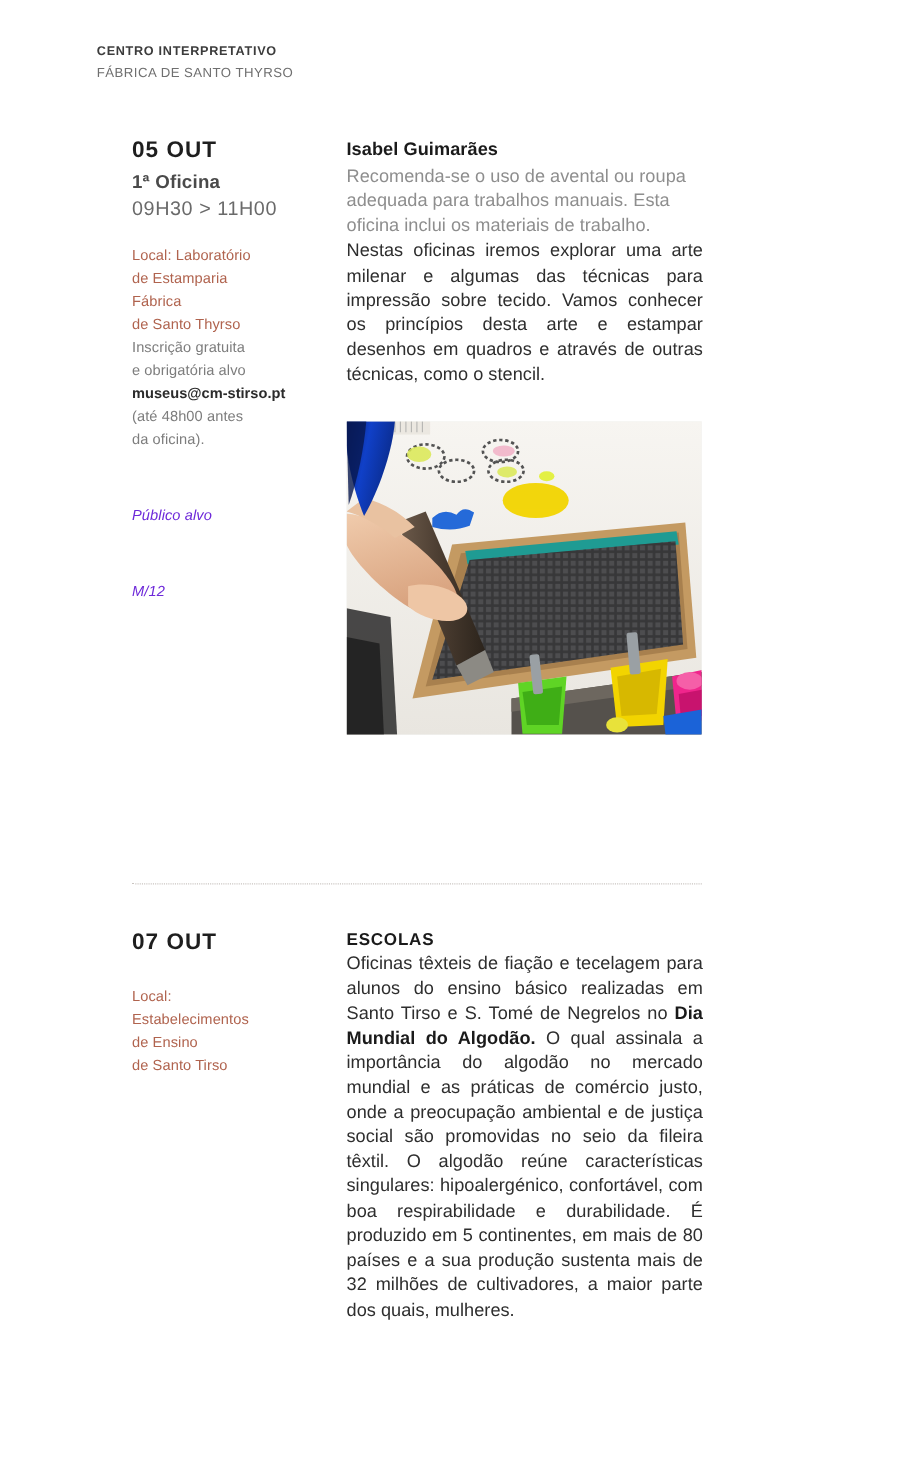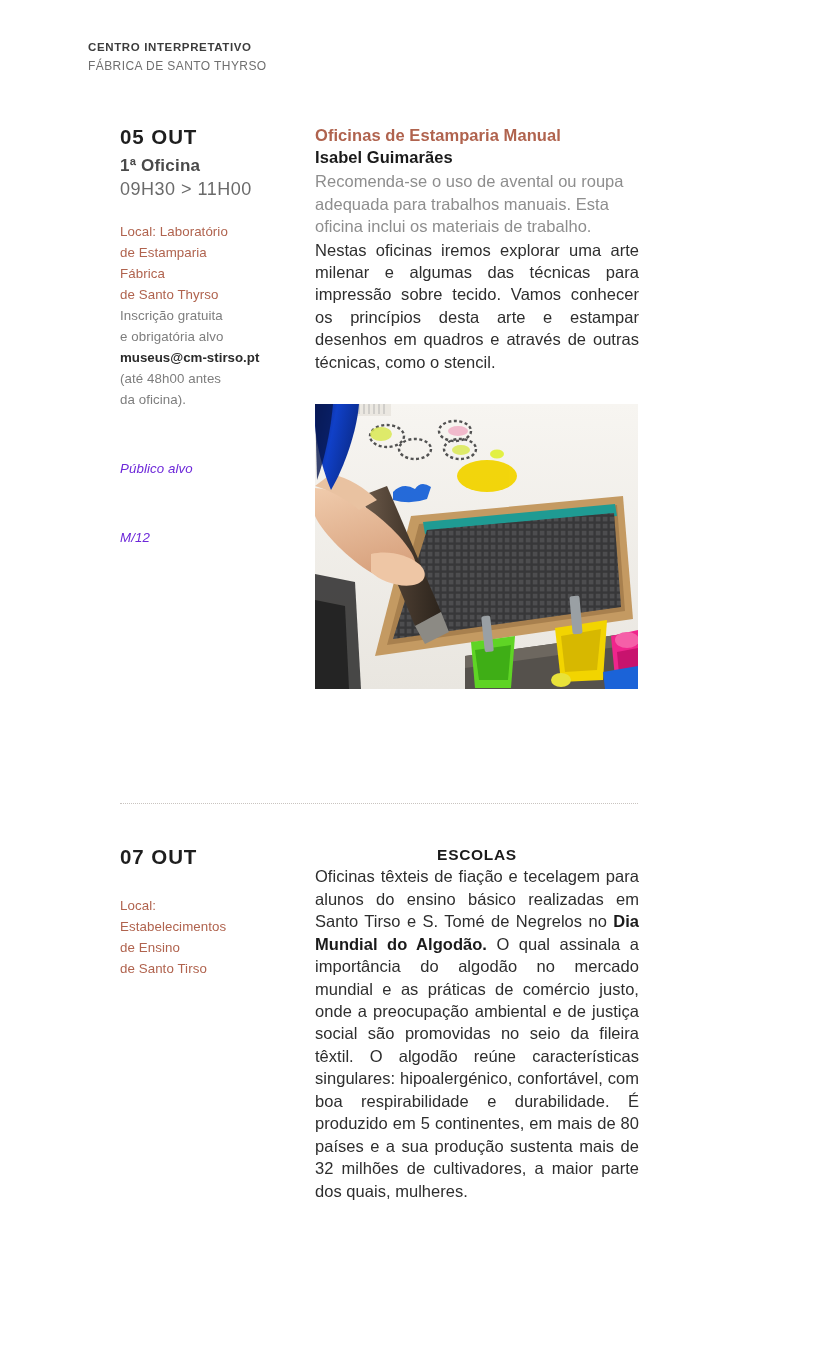--- a/index.html
+++ b/index.html
@@ -126,21 +126,20 @@
   
   #section-escolas .local-block { margin-top: 26px; }
 
   
   .eyebrow {
     font-size: 15.5px;
     font-weight: bold;
     letter-spacing: 0.045em;
     color: #1a1a1a;
     line-height: 1.25;
-    text-align: center;
   }
   .headline {
     font-size: 16.5px;
     font-weight: bold;
     color: #b0634e;
     letter-spacing: 0.004em;
     line-height: 1.3;
   }
   .byline {
     font-size: 16.5px;
@@ -218,21 +217,20 @@
         <span class="iline">e obrigatória alvo</span>
         <span class="iline email">museus@cm-stirso.pt</span>
         <span class="iline">(até 48h00 antes</span>
         <span class="iline">da oficina).</span>
         <span class="iline italic">Público alvo</span>
         <span class="iline italic">M/12</span>
       </div>
     </div>
 
     <div class="col-right">
-      <div class="headline">Oficinas de Estamparia Manual</div>
       <div class="byline">Isabel Guimarães</div>
       <div class="body-text muted">Recomenda-se o uso de avental ou roupa adequada para trabalhos manuais. Esta oficina inclui os materiais de trabalho.</div>
       <div class="body-text">Nestas oficinas iremos explorar uma arte milenar e algumas das técnicas para impressão sobre tecido. Vamos conhecer os princípios desta arte e estampar desenhos em quadros e através de outras técnicas, como o stencil.</div>
 
       <div class="photo-frame">
         <svg class="photo-svg" viewBox="0 0 323 285" preserveAspectRatio="none">
           <defs>
             <linearGradient id="tableGrad" x1="0" y1="0" x2="0" y2="1">
               <stop offset="0%" stop-color="#f7f5f1"></stop>
               <stop offset="100%" stop-color="#e9e6e0"></stop>

